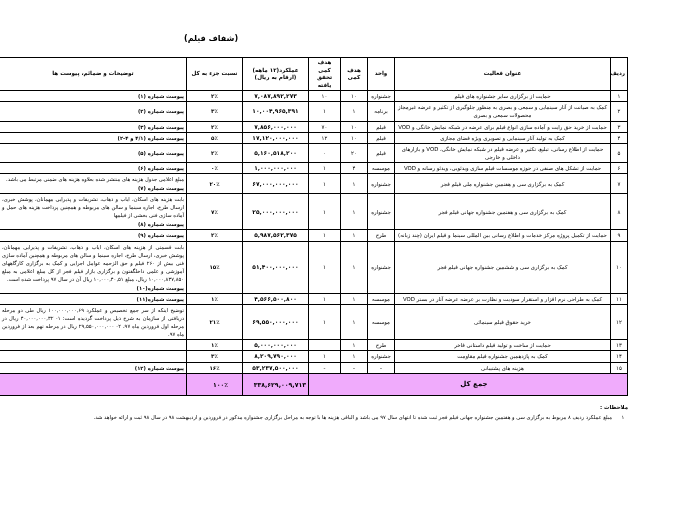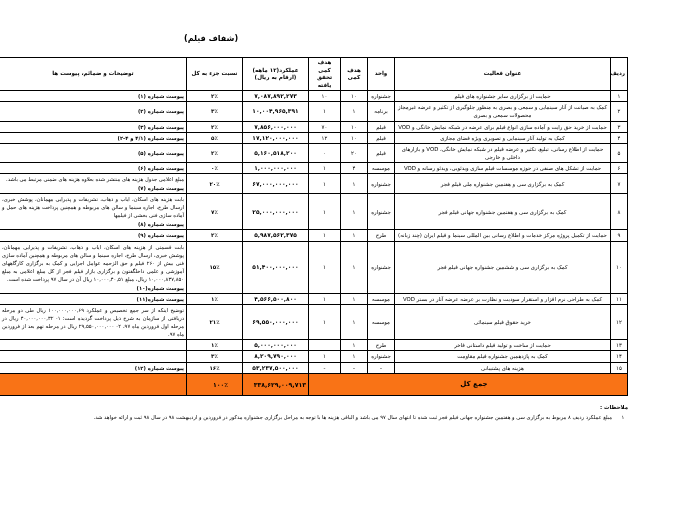--- a/index.html
+++ b/index.html
@@ -69,21 +69,21 @@
   td.goal{text-align:center;font-size:5.4px;}
   td.goal2{text-align:center;font-size:5.4px;}
   td.amount{text-align:center;font-size:5.9px;font-weight:bold;letter-spacing:.2px;}
   td.ratio{text-align:center;font-size:5.6px;font-weight:bold;}
   td.notes{font-size:5.2px;line-height:1.55;text-align:justify;text-align-last:right;padding:2px 4px;}
   td.notes.att-only{text-align:right;font-weight:bold;}
   .note-body{display:block;}
   .note-att-line{display:block;text-align:right;font-weight:bold;margin-top:1px;}
 
   tr.total td{
-    background:#f97316;
+    background:#f0abfc;
     height:19px;
     padding-left:14px;
   }
   td.total-label{
     text-align:center;font-size:7px;font-weight:bold;
   }
   td.total-amount{text-align:center;font-size:6.2px;font-weight:bold;}
   td.total-ratio{text-align:center;font-size:6.2px;font-weight:bold;}
 
   

